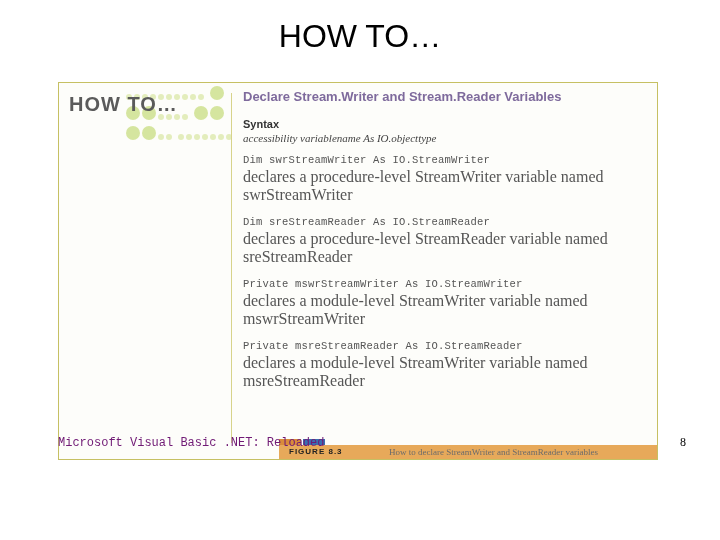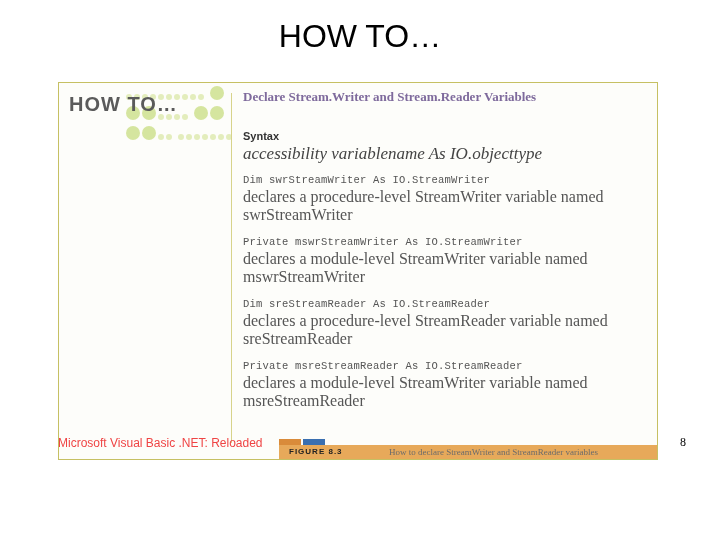--- a/index.html
+++ b/index.html
@@ -6,32 +6,32 @@
   html, body { width: 720px; height: 540px; font-family: Arial, Helvetica, sans-serif; background: #fff; }
   .slide { position: relative; width: 720px; height: 472px; }
   .title { position: absolute; top: 18px; left: 0; width: 100%; text-align: center; font-size: 32px; font-family: Arial, sans-serif; color: #000; }
   .figure-box { position: absolute; top: 82px; left: 58px; width: 600px; height: 378px; border: 1px solid #c6c063; background: #fdfdfa; }
   .howto-label { position: absolute; top: 10px; left: 10px; font-size: 20px; font-weight: bold; color: #5a5a5a; letter-spacing: 1px; font-family: "Arial Narrow", Arial, sans-serif; }
   .dots { position: absolute; top: 2px; left: 66px; width: 110px; height: 60px; overflow: hidden; opacity: 0.55; }
   .dots span { display: inline-block; width: 6px; height: 6px; border-radius: 50%; background: #cfe08a; margin: 1px; }
   .dots span.big { width: 14px; height: 14px; background: #b6d256; }
   .vrule { position: absolute; top: 10px; left: 172px; width: 1px; height: 350px; background: #d7d38b; }
   .content { position: absolute; top: 6px; left: 184px; right: 12px; }
-  .section-title { color: #7e6a9c; font-weight: bold; font-size: 13px; margin-bottom: 25px; font-family: Liberation Serif, serif; }
+  .section-title { color: #7e6a9c; font-weight: bold; font-size: 13px; margin-bottom: 14px; font-family: Liberation Sans, sans-serif; }
   .subhead { font-weight: bold; font-size: 11px; color: #333; margin-top: 6px; }
-  .syntax-line { font-style: italic; font-size: 17px; color: #444; margin-top: 2px; margin-bottom: 10px; font-family: Georgia, serif; }
+  .syntax-line { font-style: italic; font-size: 11px; color: #444; margin-top: 2px; margin-bottom: 10px; font-family: Georgia, serif; }
   .mono { font-family: "Courier New", monospace; font-size: 10.5px; color: #555; margin-top: 4px; letter-spacing: 0.2px; }
   .desc { font-family: Georgia, serif; font-size: 16px; color: #555; margin-top: 2px; margin-bottom: 12px; }
   .fig-caption-bar { position: absolute; left: 220px; right: 0; bottom: 0; height: 22px; }
   .cap-orange { position: absolute; left: 0; top: 2px; width: 22px; height: 6px; background: #d98b3a; }
   .cap-blue { position: absolute; left: 24px; top: 2px; width: 22px; height: 6px; background: #3a6fb0; }
   .cap-bg { position: absolute; left: 0; top: 8px; right: 0; height: 14px; background: #e7a95a; }
   .cap-label { position: absolute; left: 10px; top: 8px; height: 14px; line-height: 14px; font-size: 8px; font-weight: bold; letter-spacing: 1px; color: #222; font-family: Arial, sans-serif; }
   .cap-text { position: absolute; left: 110px; top: 8px; height: 14px; line-height: 14px; font-size: 9px; color: #6b6b6b; font-family: Liberation Serif, serif; }
-  .footer-left { position: absolute; left: 58px; bottom: 22px; font-size: 12px; font-family: Liberation Sans, sans-serif; color: #ef4444; }
+  .footer-left { position: absolute; left: 58px; bottom: 22px; font-size: 12px; font-family: Liberation Mono, monospace; color: #701a75; }
   .footer-right { position: absolute; right: 34px; bottom: 22px; font-size: 12px; font-family: "Times New Roman", serif; color: #000; }
 </style>
 </head>
 <body>
 
 <div class="slide">
 
   <div class="title">HOW TO…</div>
 
   <div class="figure-box">
@@ -52,26 +52,26 @@
 
       <div class="subhead">Syntax</div>
       <div class="syntax-line">accessibility variablename As IO.objecttype</div>
 
 
       <div>
         <div class="mono">Dim swrStreamWriter As IO.StreamWriter</div>
         <div class="desc">declares a procedure-level StreamWriter variable named swrStreamWriter</div>
       </div>
       <div>
+        <div class="mono">Dim sreStreamReader As IO.StreamReader</div>
+        <div class="desc">declares a procedure-level StreamReader variable named sreStreamReader</div>
+      </div>
+      <div>
         <div class="mono">Private mswrStreamWriter As IO.StreamWriter</div>
         <div class="desc">declares a module-level StreamWriter variable named mswrStreamWriter</div>
-      </div>
-      <div>
-        <div class="mono">Dim sreStreamReader As IO.StreamReader</div>
-        <div class="desc">declares a procedure-level StreamReader variable named sreStreamReader</div>
       </div>
       <div>
         <div class="mono">Private msreStreamReader As IO.StreamReader</div>
         <div class="desc">declares a module-level StreamWriter variable named msreStreamReader</div>
       </div>
     </div>
 
     <div class="fig-caption-bar">
       <div class="cap-orange"></div>
       <div class="cap-blue"></div>

